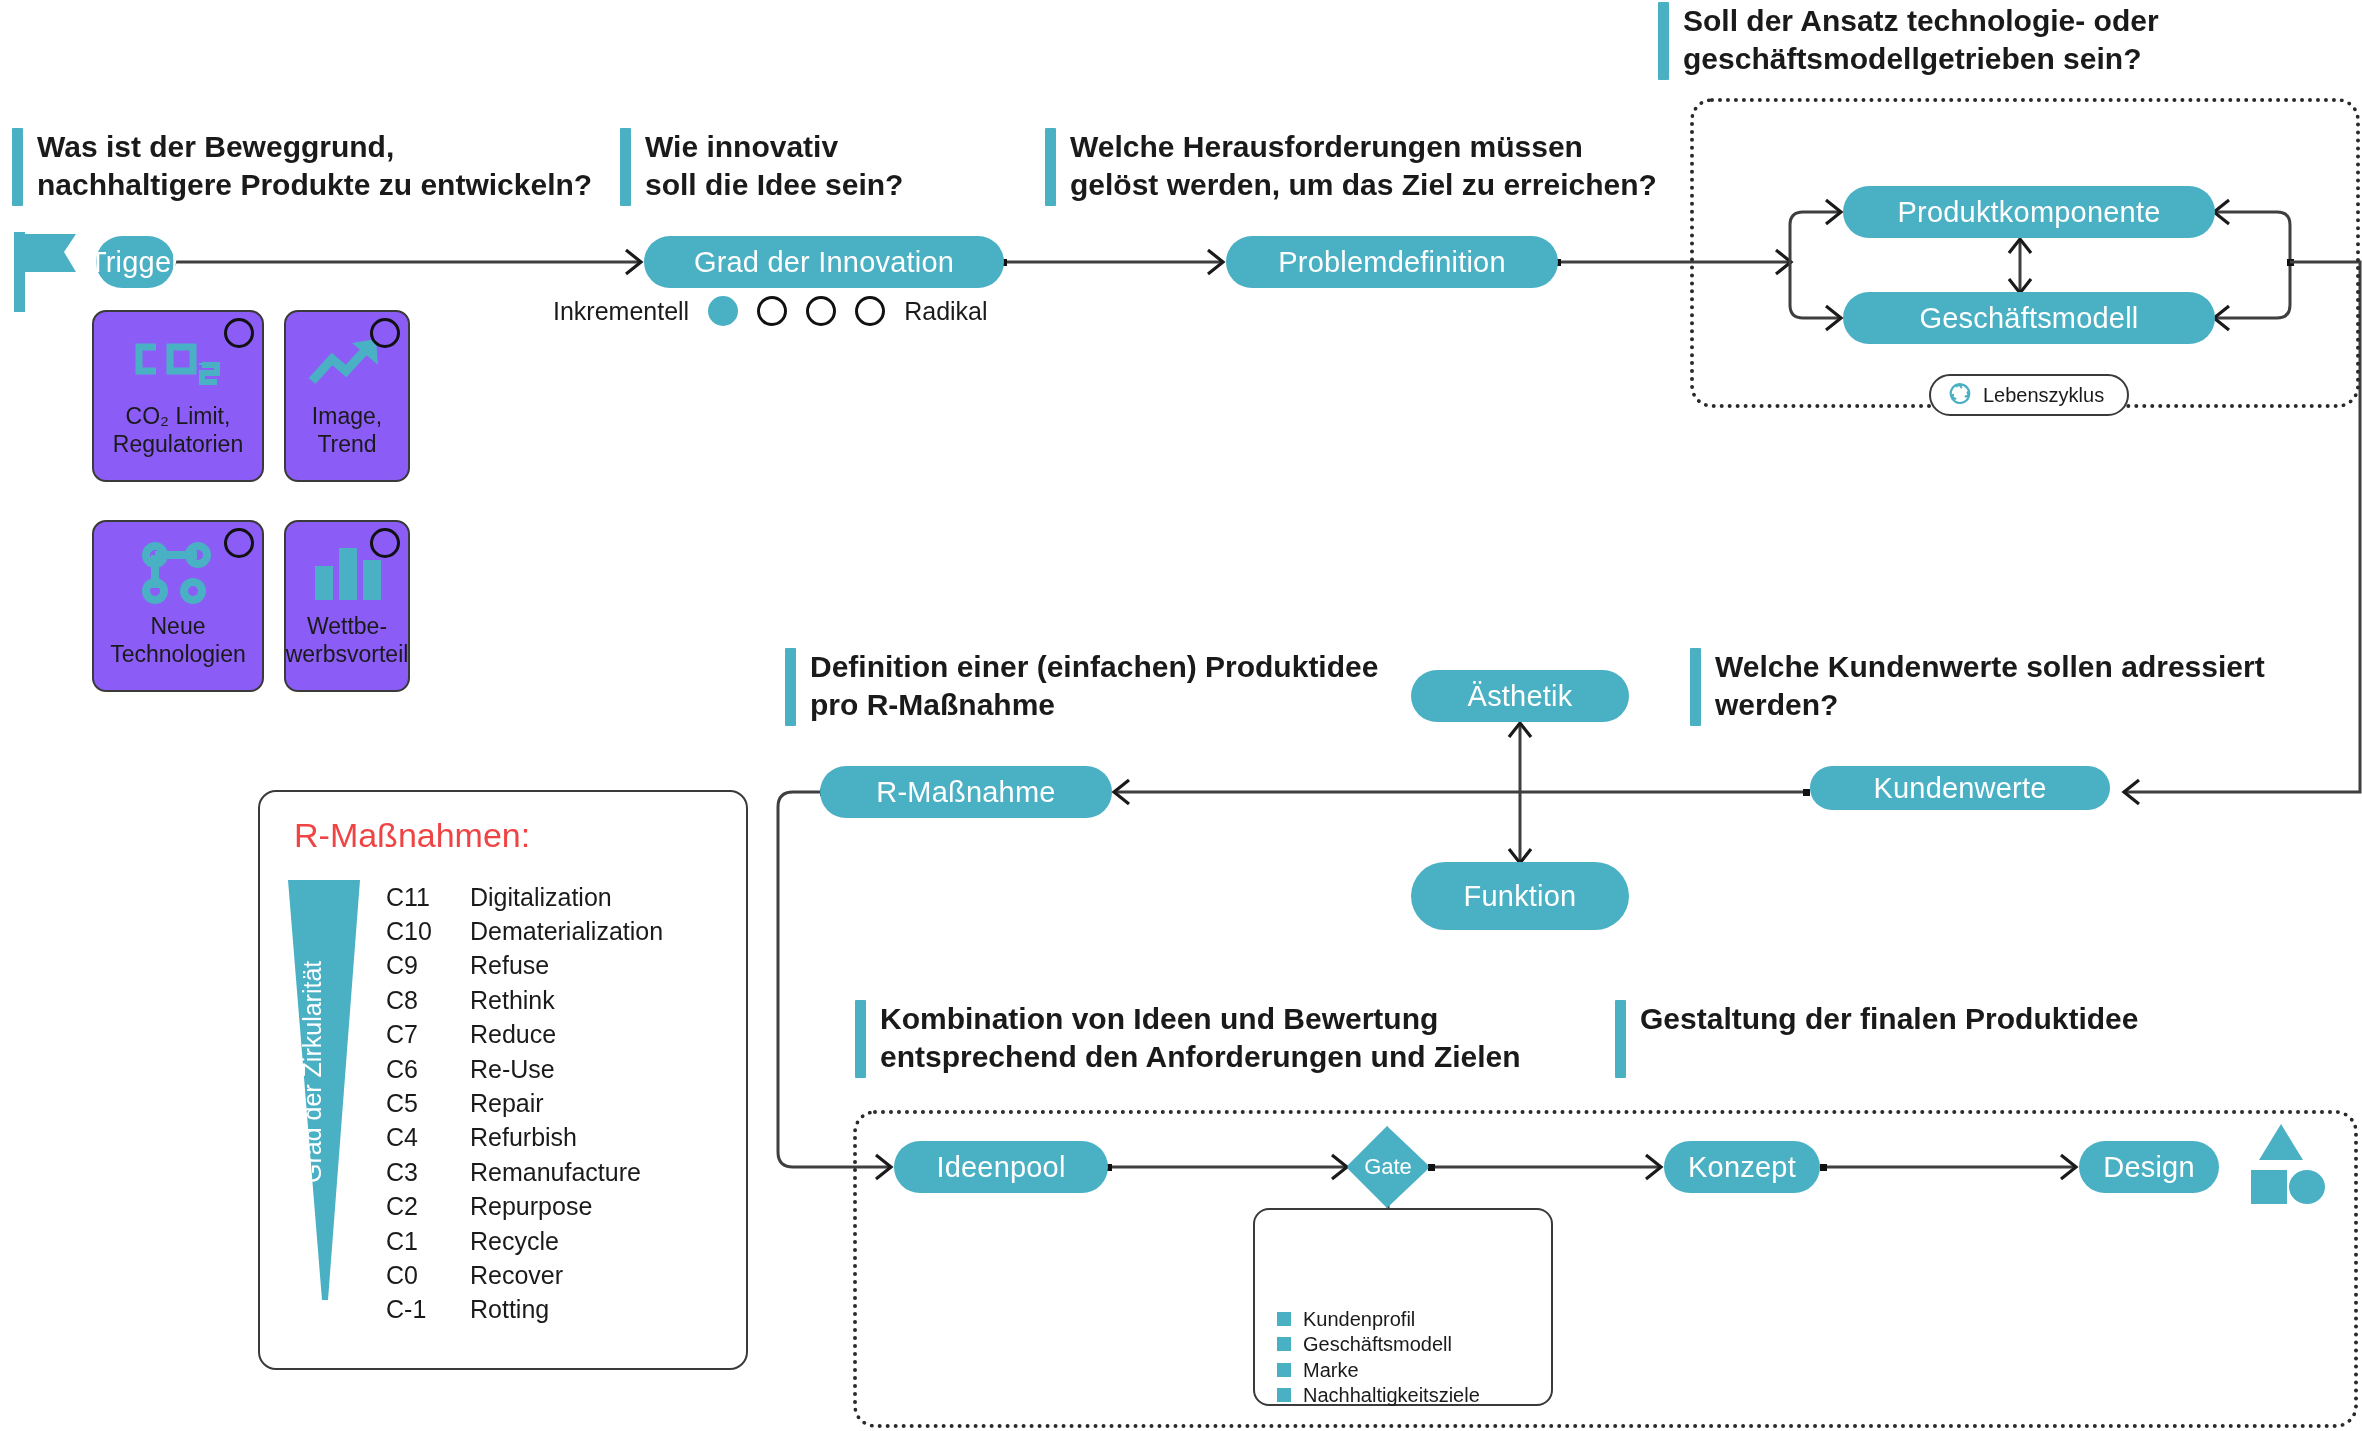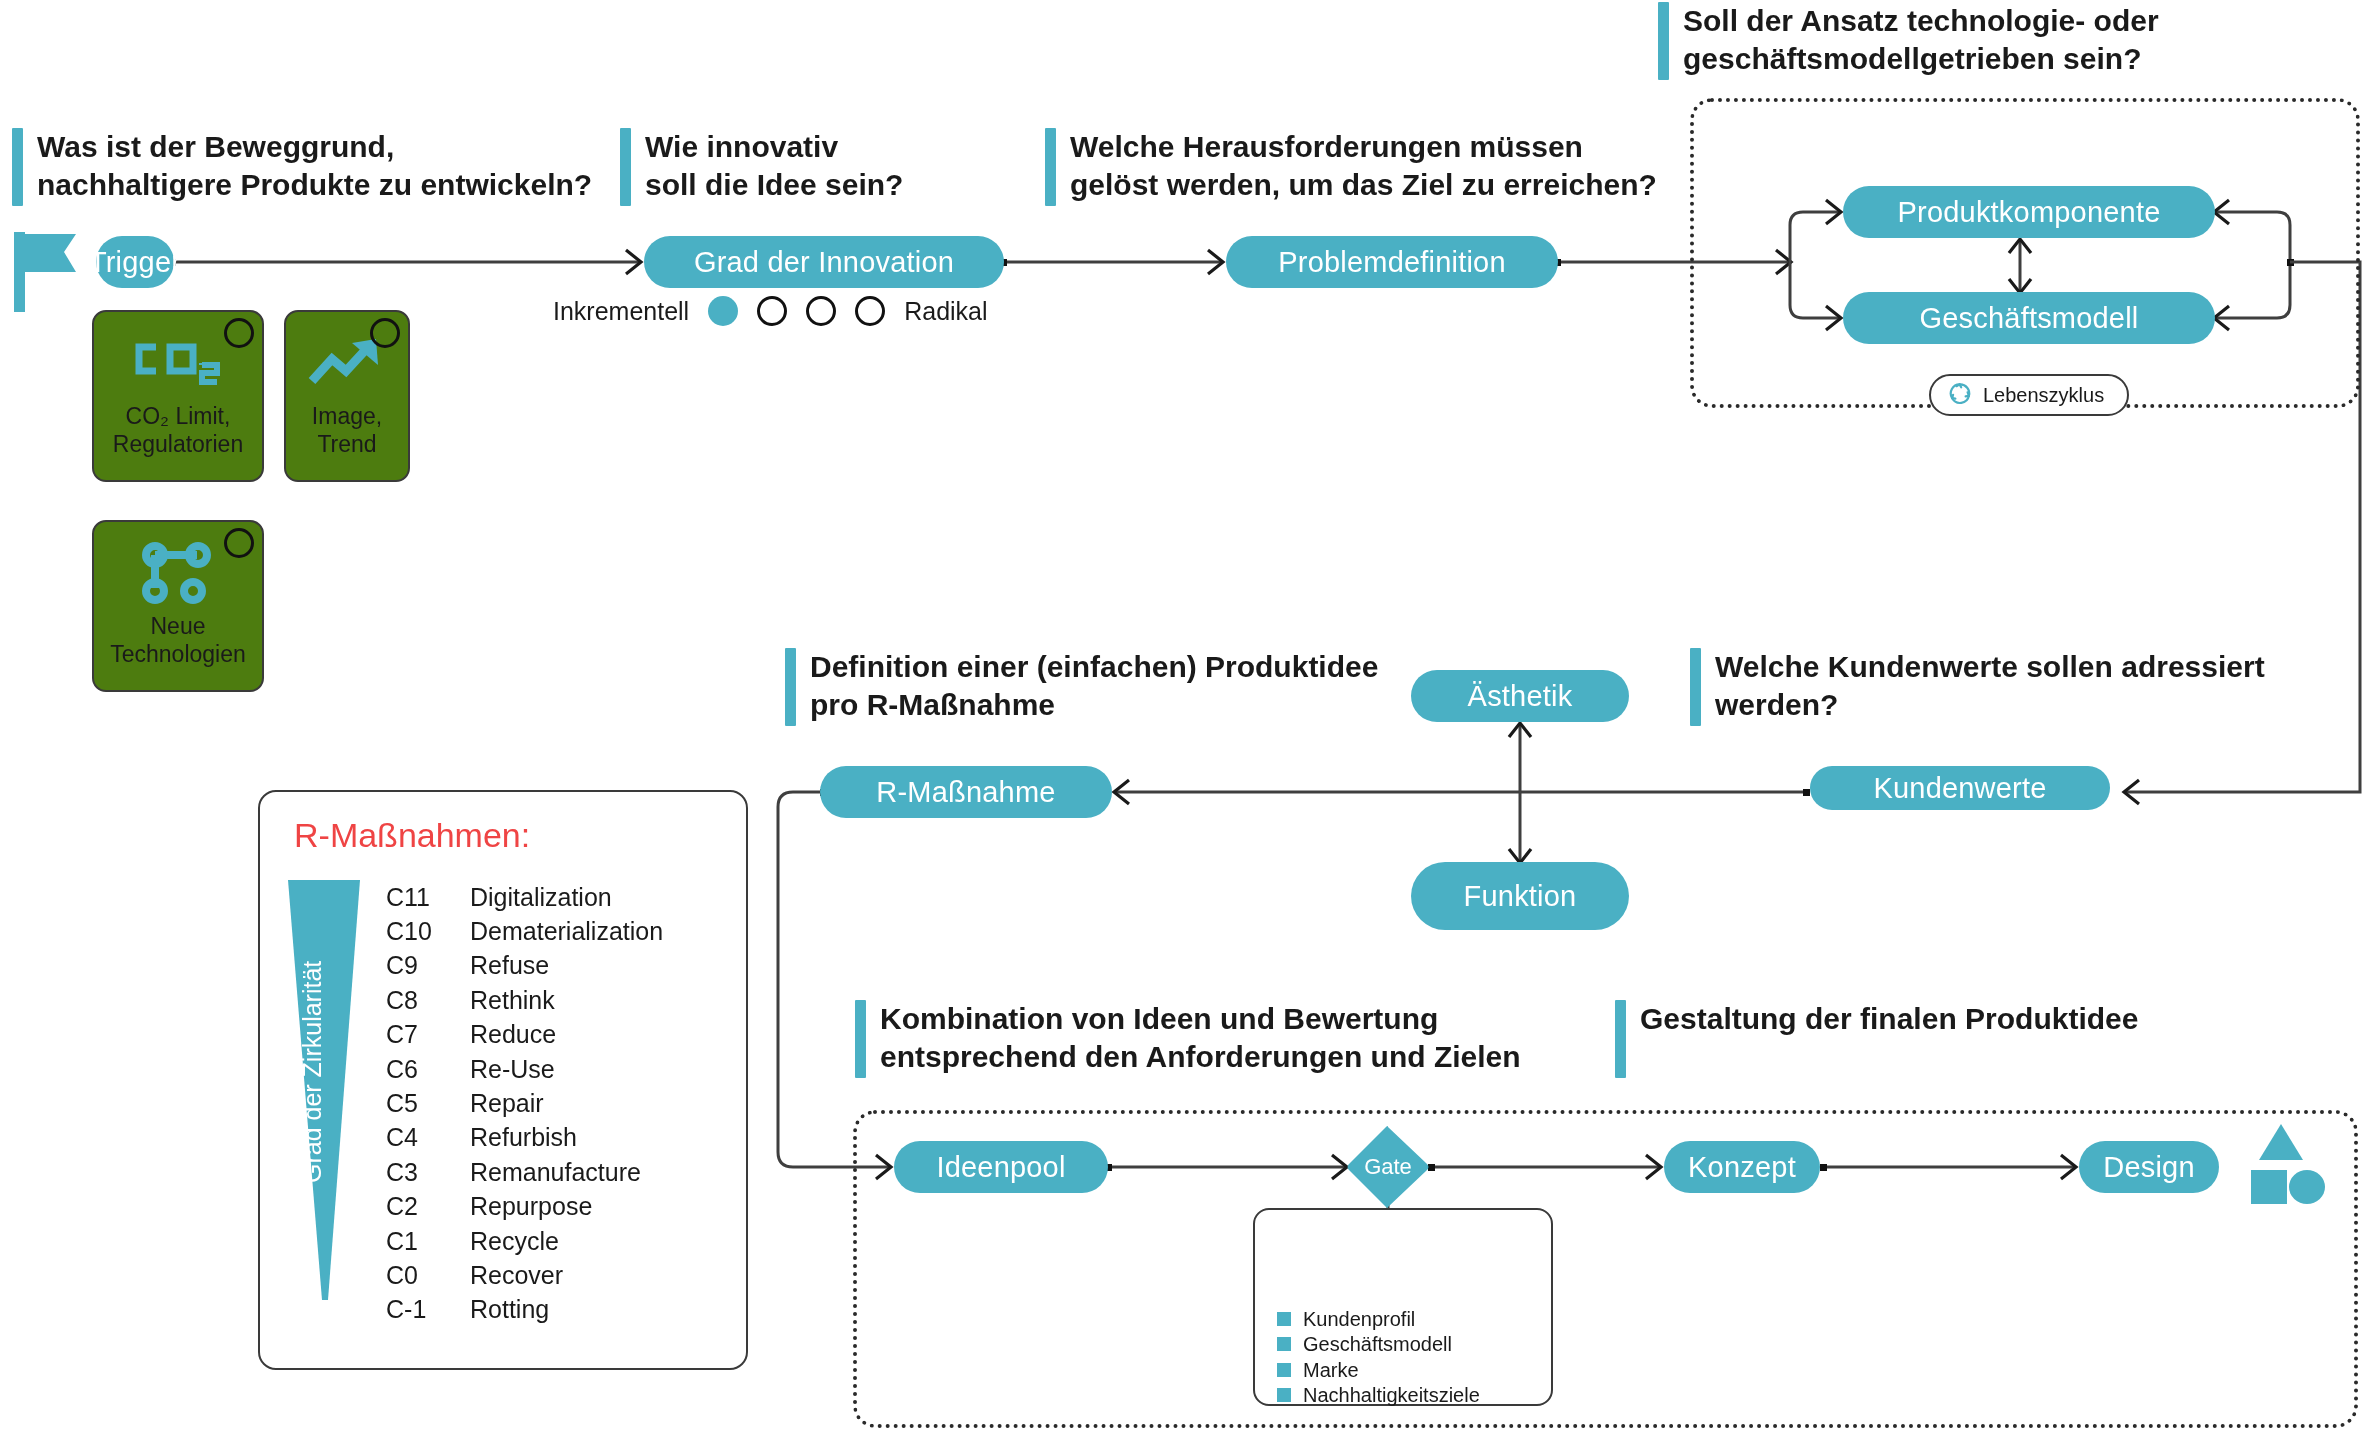--- a/index.html
+++ b/index.html
@@ -14,21 +14,21 @@
 
   
   .pill{position:absolute;background:#4AB0C4;border-radius:999px;color:#ffffff;
         display:flex;align-items:center;justify-content:center;
         font-size:29px;letter-spacing:.2px;box-sizing:border-box;padding:0 22px;}
 
   
   .flag{position:absolute;}
 
   
-  .card{position:absolute;border:2.5px solid #3a3a3a;border-radius:14px;background:#4d7c0f;
+  .card{position:absolute;border:2.5px solid #3a3a3a;border-radius:14px;background:#8b5cf6;
         box-sizing:border-box;display:flex;flex-direction:column;align-items:center;}
   .card .cardicon{margin-top:20px;height:62px;display:flex;align-items:center;justify-content:center;}
   .card .cardlabel{margin-top:8px;font-size:23px;line-height:1.22;text-align:center;color:#1a1a1a;}
   .card .corner{position:absolute;right:8px;top:6px;width:30px;height:30px;border:3px solid #111;border-radius:50%;box-sizing:border-box;}
 
   
   .scalewrap{position:absolute;display:flex;align-items:center;gap:19px;font-size:25px;color:#1a1a1a;}
   .dot{width:30px;height:30px;border-radius:50%;box-sizing:border-box;}
   .dot.filled{background:#4AB0C4;}
   .dot.empty{border:3.5px solid #111;}
@@ -316,20 +316,32 @@
           <circle cx="63" cy="17" r="9"></circle>
           <circle cx="20" cy="53" r="9"></circle>
           <circle cx="58" cy="53" r="9"></circle>
         </g>
       </svg>
     </div>
     <div class="cardlabel">Neue
 Technologien</div>
   </div>
 
+  <div class="card" style="left:284px;top:520px;width:126px;height:172px;position:absolute;">
+    <span class="corner"></span>
+    <div class="cardicon">
+      <svg width="76" height="58" viewBox="0 0 76 58">
+        <rect x="6" y="22" width="18" height="34" fill="#4AB0C4"></rect>
+        <rect x="30" y="4" width="18" height="52" fill="#4AB0C4"></rect>
+        <rect x="54" y="16" width="18" height="40" fill="#4AB0C4"></rect>
+      </svg>
+    </div>
+    <div class="cardlabel">Wettbe-
+werbsvorteil</div>
+  </div>
 
   <div class="panel" style="left:258px;top:790px;width:490px;height:580px;">
     <div class="panel-title">R-Maßnahmen:</div>
     <svg width="80" height="420" viewBox="0 0 80 420" style="position:absolute;left:24px;top:88px;">
       <path d="M4 0 H 76 L 44 420 L 38 420 Z" fill="#4AB0C4"></path>
     </svg>
     <div class="wedgelbl">Grad der Zirkularität</div>
     <div class="rlist">
       <div class="rrow">
           <span class="rcode">C11</span>

